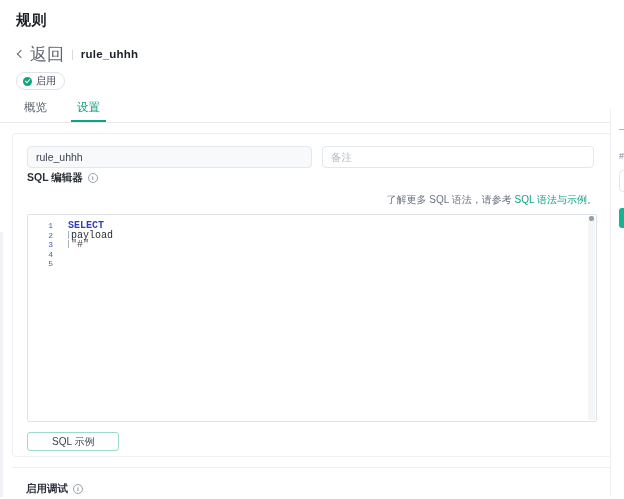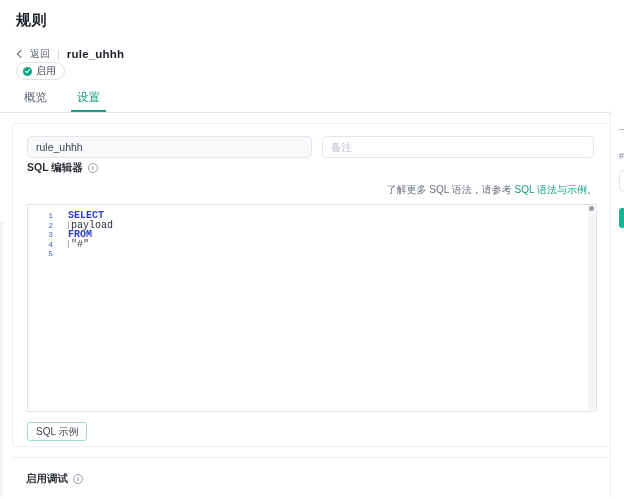--- a/index.html
+++ b/index.html
@@ -42,25 +42,25 @@
   }
   .chev-left::before {
     content: "";
     position: absolute;
     left: 2px; top: 1px;
     width: 5px; height: 5px;
     border-left: 1.3px solid #5d6470;
     border-bottom: 1.3px solid #5d6470;
     transform: rotate(45deg);
   }
-  .bc-back { color: #5d6470; cursor: pointer; font-size: 10px; }
+  .bc-back { color: #5d6470; cursor: pointer; font-size: 17px; }
   .bc-sep { color: #d2d6dd; margin: 0 7px; font-size: 11px; }
   .bc-current { color: #1b2029; font-weight: bold; font-size: 11.5px; letter-spacing: .2px; }
 
-  .status-row { height: 19px; }
+  .status-row { margin-top: 10px; height: 19px; }
   .badge {
     display: inline-flex;
     align-items: center;
     height: 18px;
     padding: 0 8px 0 6px;
     border: 1px solid #dfe2e7;
     border-radius: 9px;
     background: #ffffff;
     font-size: 10px;
     color: #3c4250;
@@ -241,21 +241,21 @@
     background: #9aa0ab;
     border-radius: 2px;
   }
 
   .btn-ghost {
     margin-top: 10px;
     display: inline-flex;
     align-items: center;
     justify-content: center;
     height: 19px;
-    padding: 0 8px;
+    padding: 0 24px;
     border: 1px solid #9fd9cb;
     border-radius: 3px;
     background: #ffffff;
     color: #3c4250;
     font-size: 10px;
     cursor: pointer;
   }
 
   
   .divider { height: 1px; background: #edeff3; margin: 10px 0 0 0; }
@@ -352,21 +352,20 @@
         <div class="gutter">
           <div>1</div>
           <div>2</div>
           <div>3</div>
           <div>4</div>
           <div>5</div>
         </div>
         <div class="code">
           <div class="ln"><span class="kw">SELECT</span></div>
           <div class="ln"><span class="caret-bar"></span><span class="ident">payload</span></div>
-          <div class="ln"><span class="kw">FROM</span></div>
           <div class="ln"><span class="caret-bar"></span><span class="str">"#"</span></div>
           <div class="ln"><span></span></div>
         </div>
         <div class="ed-scroll">
           <div class="thumb"></div>
         </div>
       </div>
 
       <div class="btn-ghost">SQL 示例</div>
     </div>

